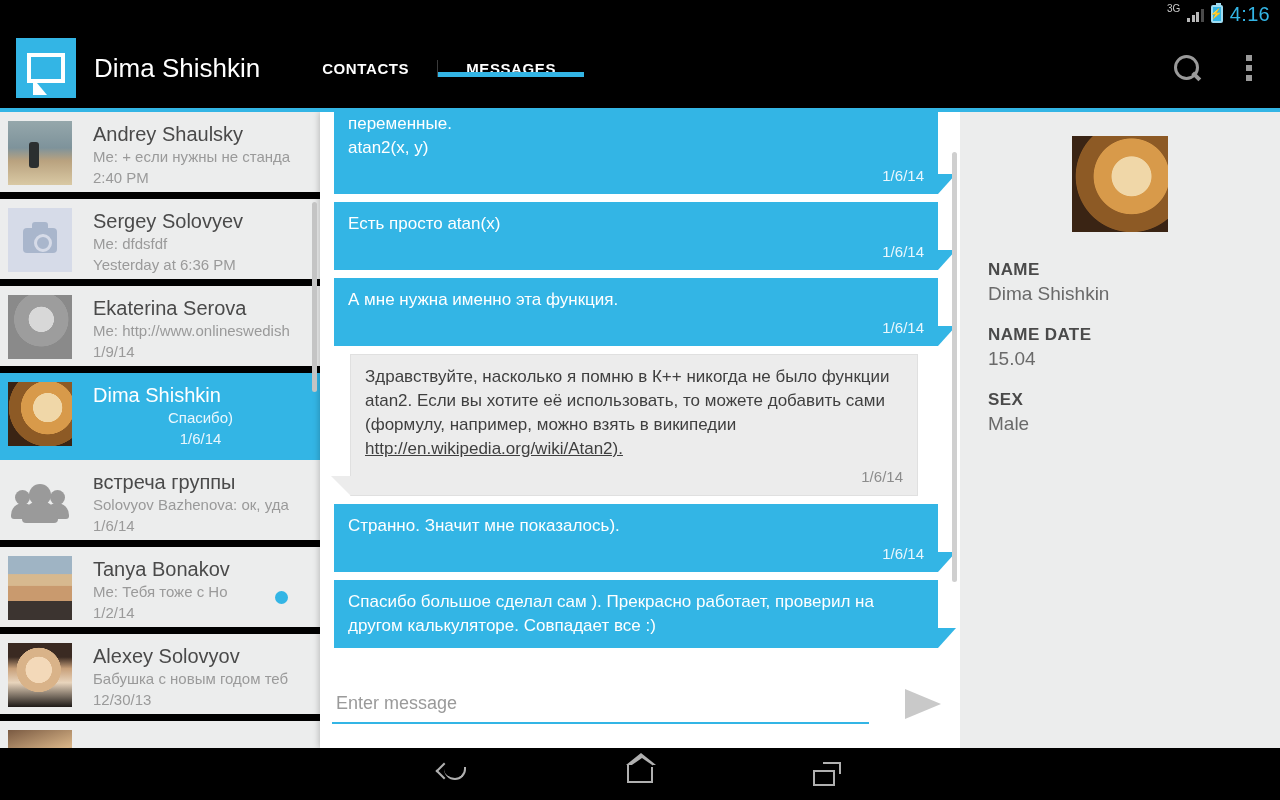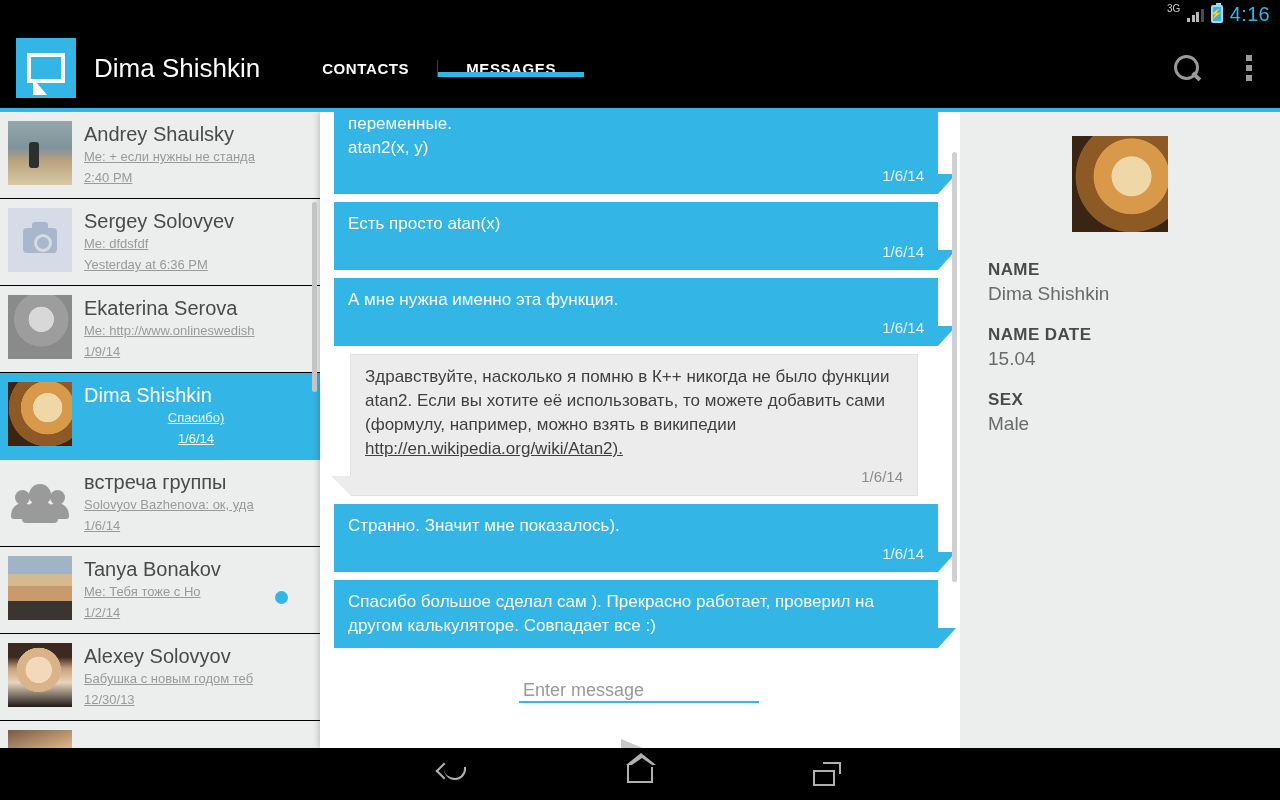--- a/index.html
+++ b/index.html
@@ -79,36 +79,36 @@
   .content { position: absolute; top: 108px; left: 0; width: 1280px; height: 640px; background: #fff; }
   .accent-top { position: absolute; top: 0; left: 0; width: 1280px; height: 4px; background: #33b5e5; z-index: 6; }
 
   
   .sidebar {
     position: absolute; top: 4px; left: 0; width: 320px; height: 636px;
     background: #eceded; overflow: hidden;
   }
   .conv {
     position: relative; height: 87px; padding: 9px 12px 0 8px;
-    display: flex; gap: 12px; border-bottom: 1px solid #000000; background: #eceded;
+    display: flex; gap: 21px; border-bottom: 7px solid #000000; background: #eceded;
     cursor: pointer;
   }
   .conv.selected { background: #33b5e5; border-bottom-color: #33b5e5; }
   .conv-av {
     width: 64px; height: 64px; flex: none; background-size: cover; background-position: center;
     display: flex; align-items: center; justify-content: center;
   }
   .conv-txt { min-width: 0; flex: 1; padding-top: 1px; }
   .conv-name {
     font-size: 20px; color: #4a4a4a; white-space: nowrap; overflow: hidden;
     line-height: 24px;
   }
   .conv.selected .conv-name { color: #fff; }
   .conv-snip, .conv-time {
-    font-size: 13px; color: #9a9a9a; white-space: nowrap; overflow: hidden; line-height: 21px; text-decoration: underline;
+    font-size: 15px; color: #9a9a9a; white-space: nowrap; overflow: hidden; line-height: 21px;
   }
   .conv.selected .conv-snip, .conv.selected .conv-time { color: #eaf7fd; text-align: center; }
   .unread-dot {
     position: absolute; right: 32px; top: 44px; width: 13px; height: 13px;
     border-radius: 50%; background: #33b5e5;
   }
   .side-scroll {
     position: absolute; right: 3px; top: 90px; width: 5px; height: 190px;
     background: #c4c4c4; border-radius: 3px; z-index: 4; cursor: pointer;
   }
@@ -158,22 +158,22 @@
   .msg.in .bubble:after {
     content: ""; position: absolute; left: -20px; bottom: -1px; width: 0; height: 0;
     border-right: 20px solid #ececec; border-bottom: 20px solid transparent;
   }
   .bubble .time { display: block; text-align: right; font-size: 15px; margin-top: 4px; }
   .msg.out .time { color: #eaf7fd; }
   .msg.in .time { color: #8c8c8c; }
   .bubble a { color: #3f3f3f; text-decoration: underline; }
   .msg.clipped-top .bubble { padding-top: 0; }
   .composer {
-    position: absolute; left: 0; right: 0; bottom: 4px; height: 64px; background: #fff;
-    display: flex; align-items: center; padding: 0 14px 0 12px; gap: 31px; flex-direction: column;
+    position: absolute; left: 0; right: 0; bottom: 12px; height: 64px; background: #fff;
+    display: flex; align-items: center; padding: 0 14px 0 12px; gap: 31px;
   }
   .composer-input {
     flex: 1; height: 40px; border: none; border-bottom: 2px solid #33b5e5;
     background: transparent; font-size: 18px; color: #555;
     font-family: "Liberation Sans", sans-serif; outline: none; padding: 0 4px;
   }
   .composer-input::placeholder { color: #9a9a9a; }
   .send-btn { width: 46px; height: 40px; display: flex; align-items: center; justify-content: center; cursor: pointer; flex: none; }
   .send-glyph { width: 0; height: 0; border-left: 36px solid #c9c9c9; border-top: 15px solid transparent; border-bottom: 15px solid transparent; }
   .chat-scroll {

